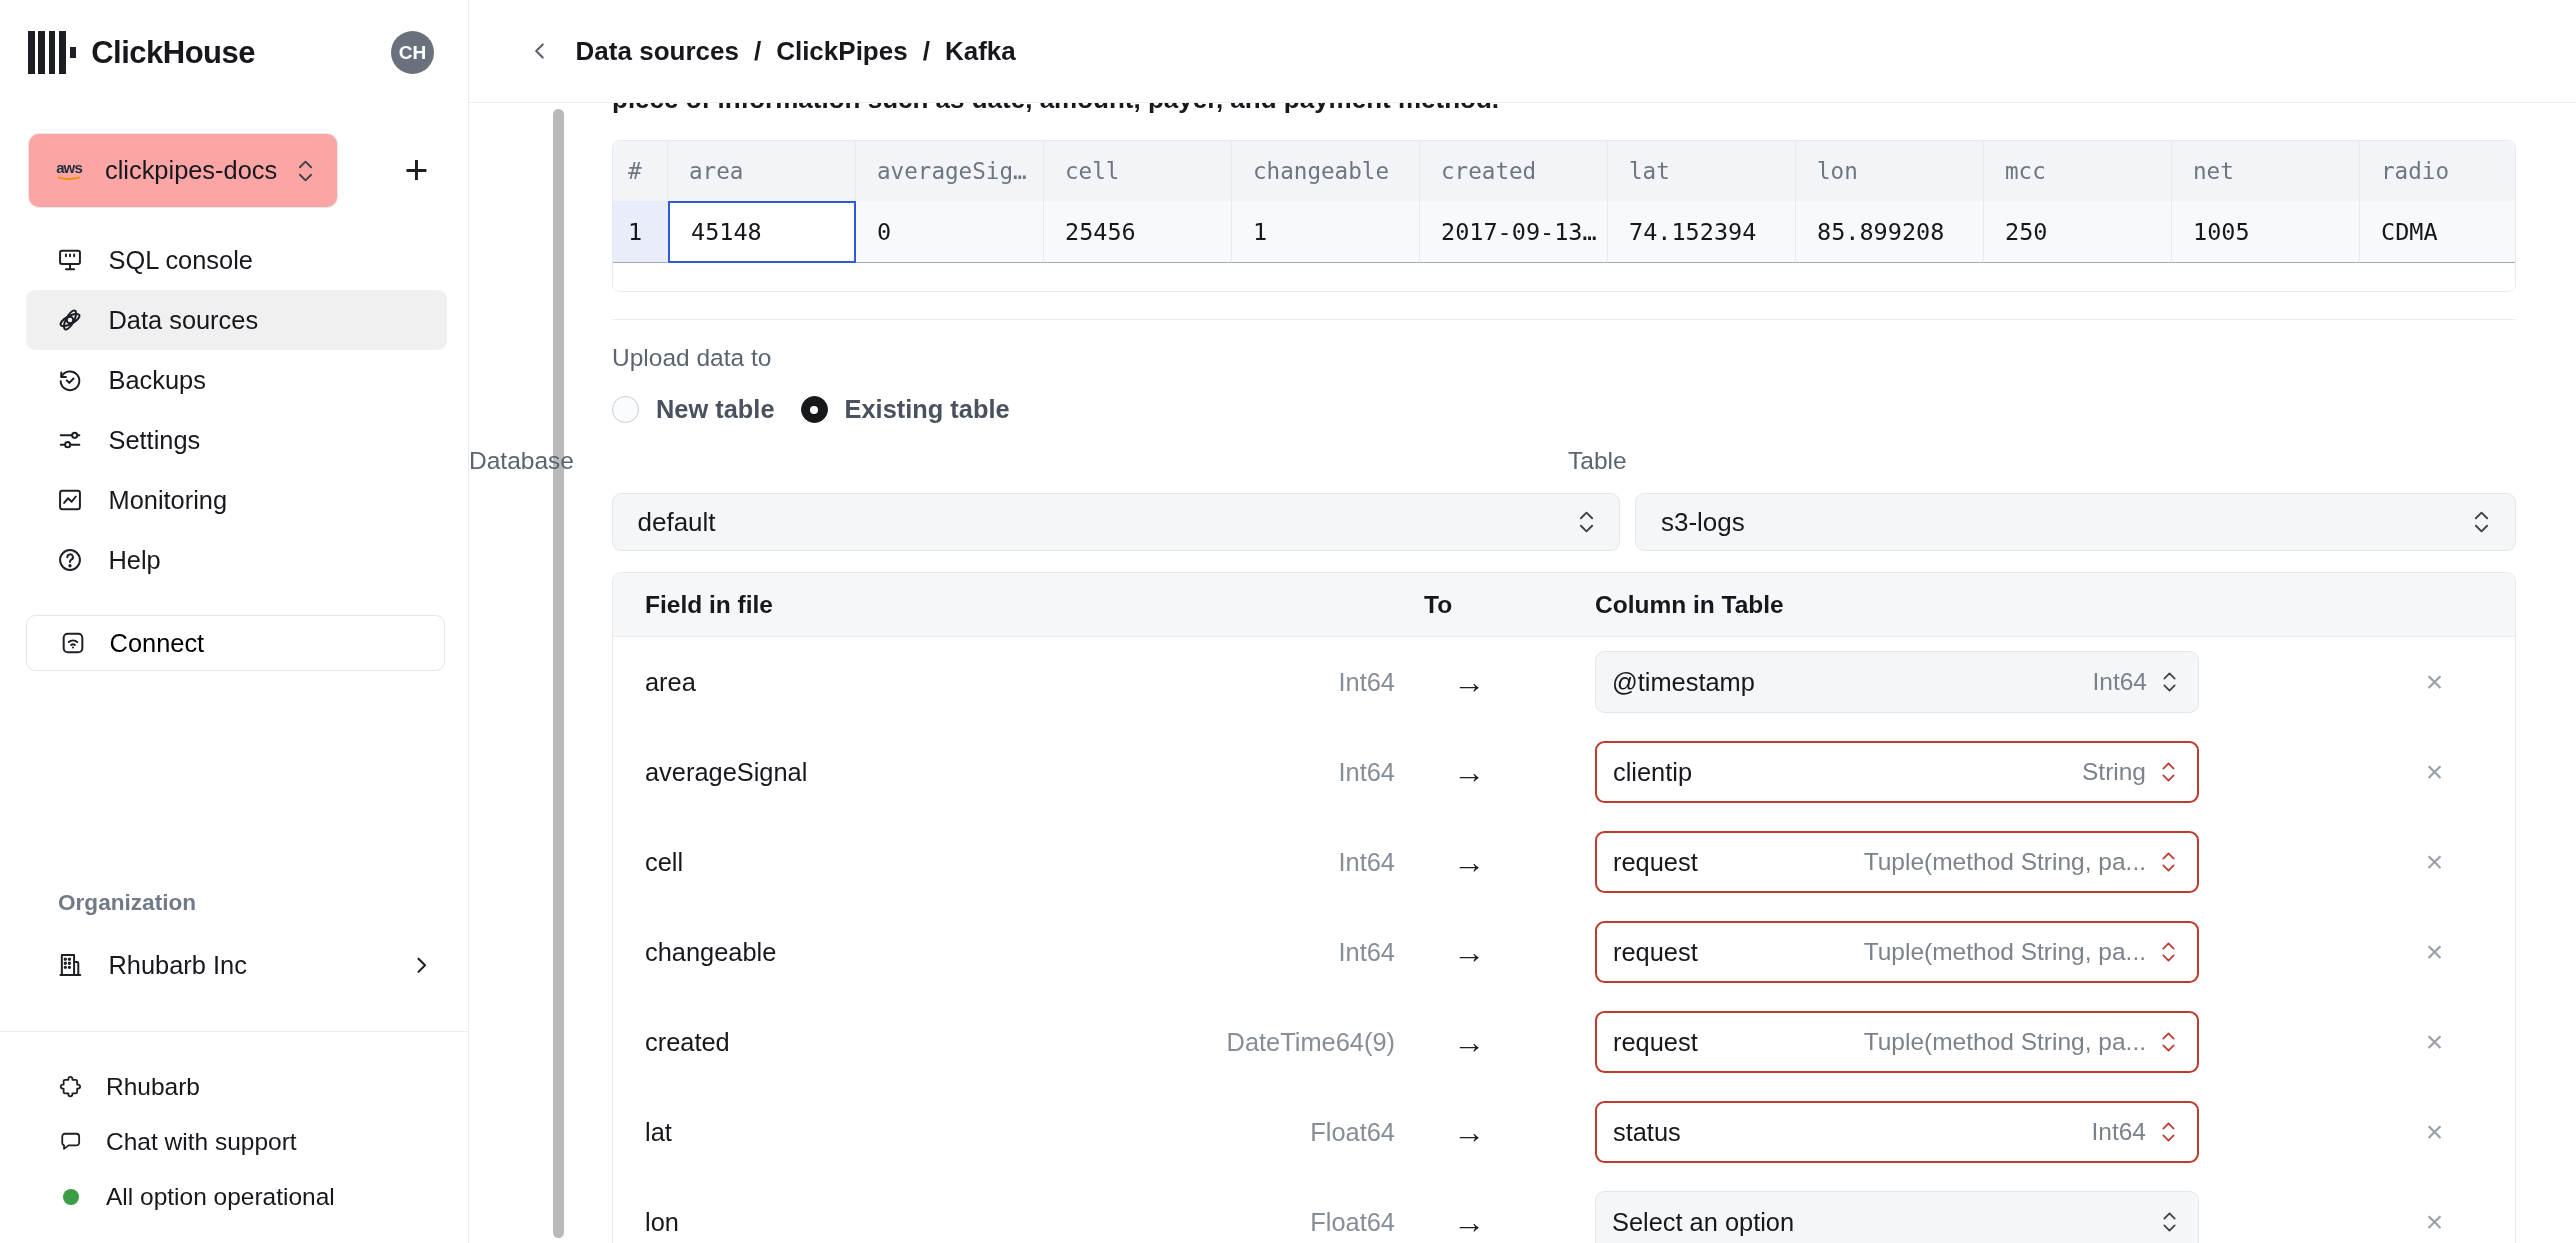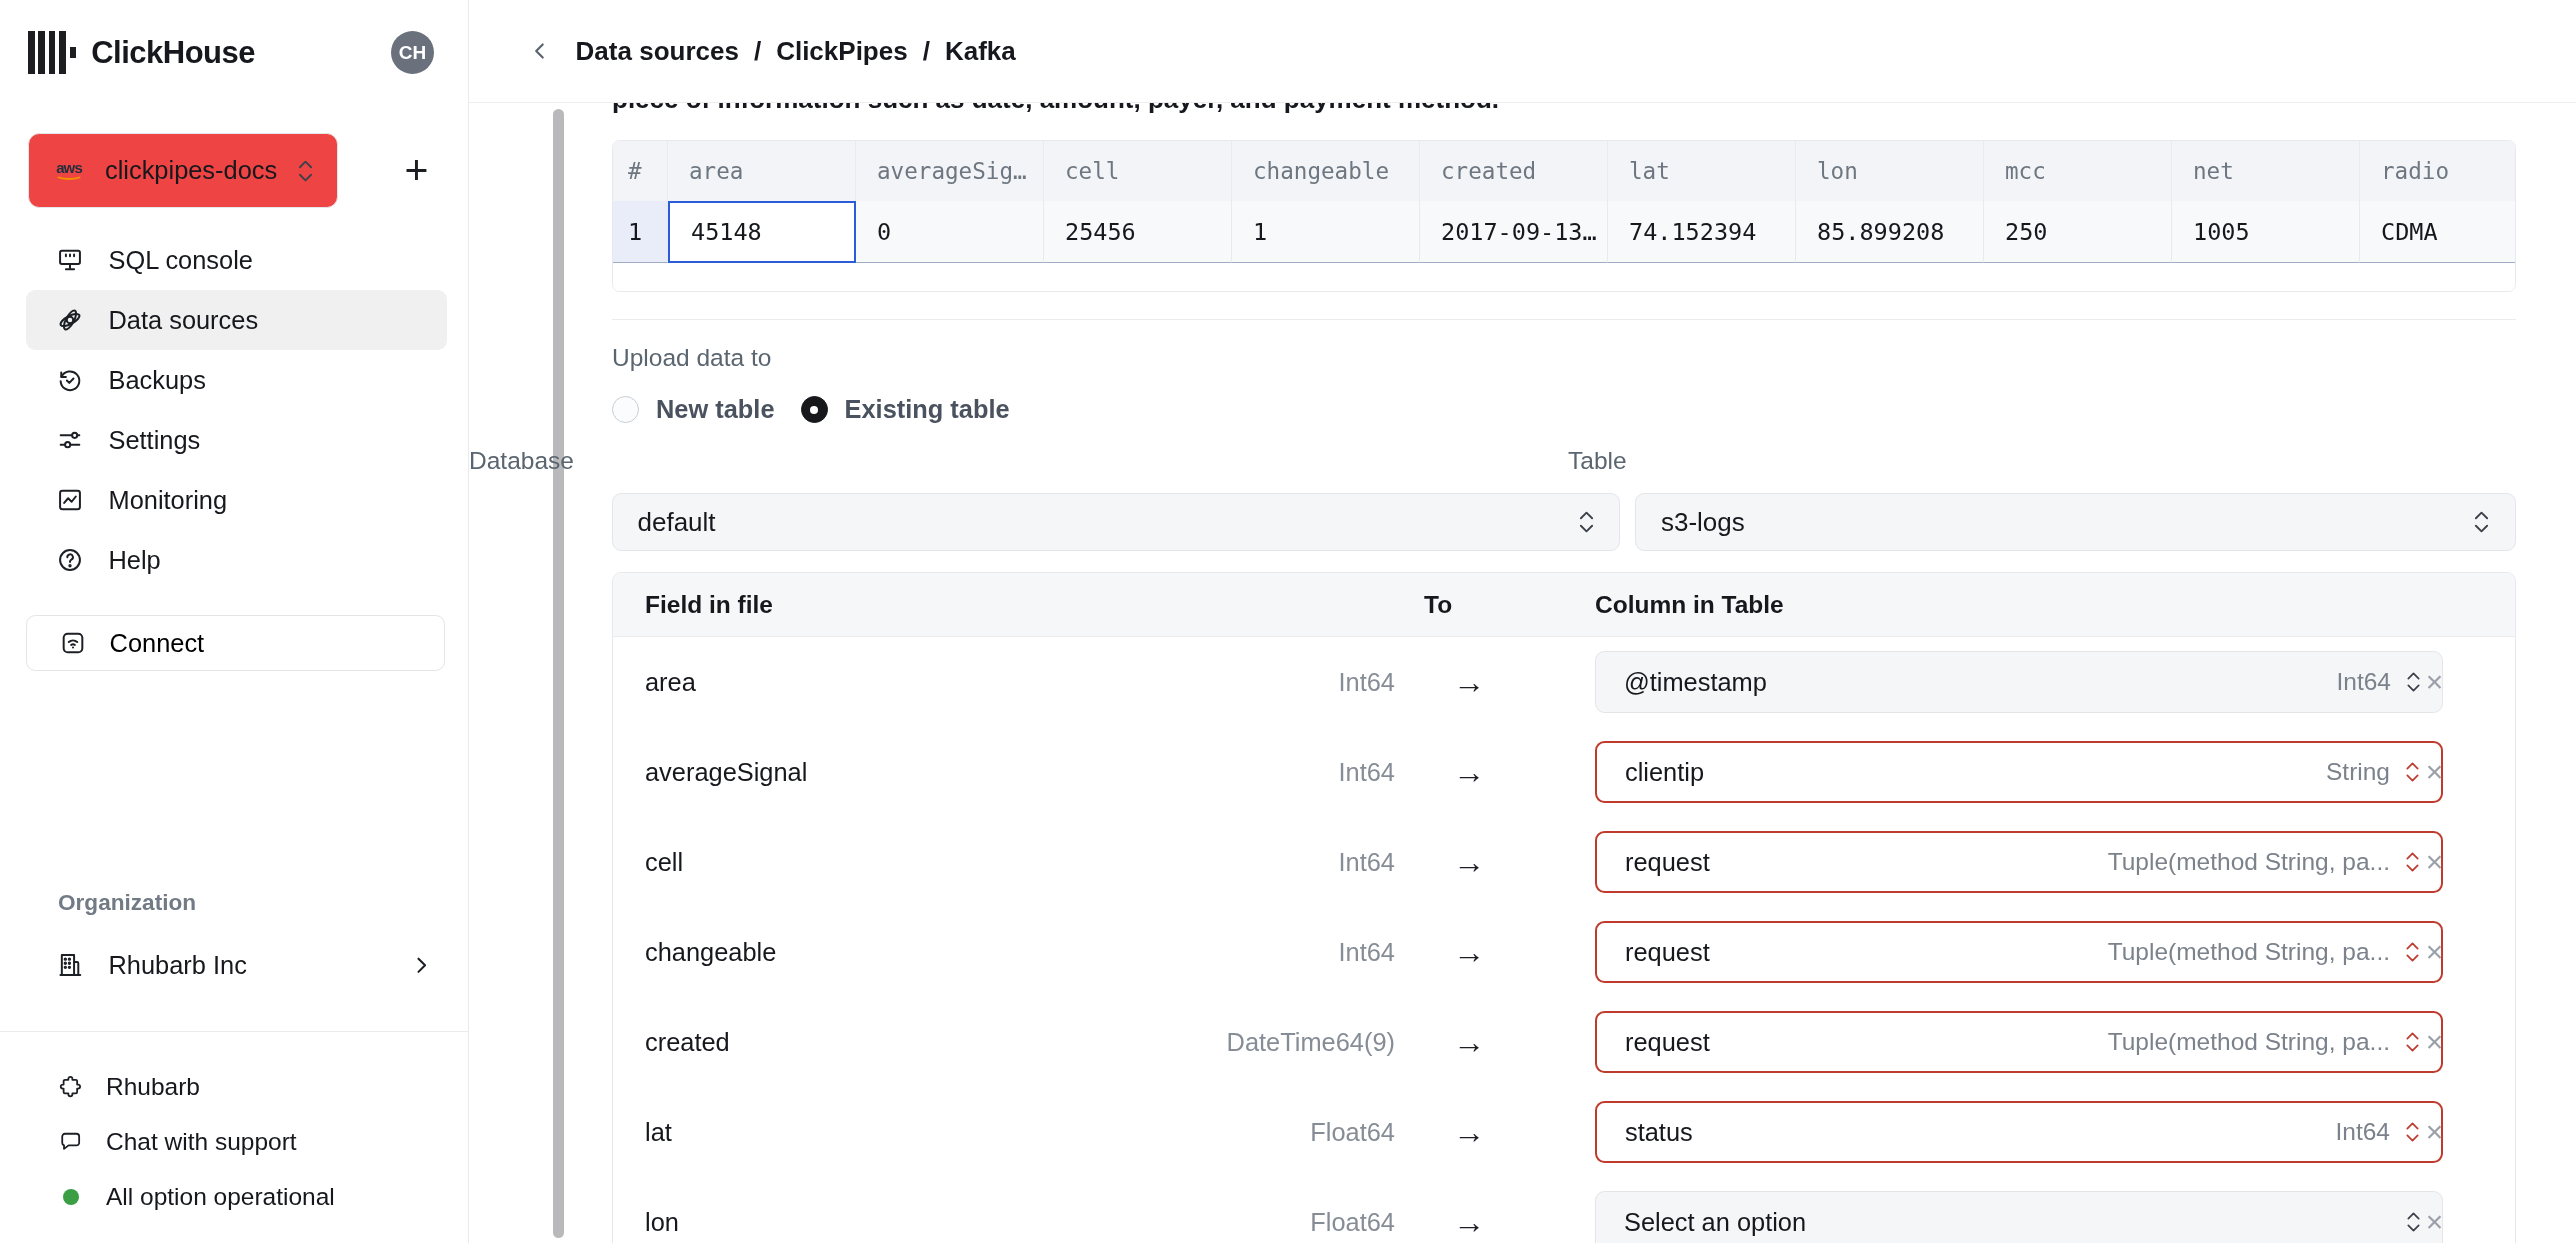--- a/index.html
+++ b/index.html
@@ -15,21 +15,21 @@
   .ch-logo { display:flex; align-items:center; gap:3.8px; height:43px; }
   .ch-logo .bar { width:6.6px; height:43px; background:#1c1e22; }
   .ch-logo .dot { width:6.6px; height:10.3px; background:#1c1e22; }
   .logo-text { font-size:31px; font-weight:700; margin-left:15px; letter-spacing:-0.5px; }
   .avatar { margin-left:auto; width:43px; height:43px; border-radius:50%;
     background:#6a707c; color:#fff; font-weight:700; font-size:19px;
     display:flex; align-items:center; justify-content:center; }
 
   .service-row { position:absolute; left:28px; top:133px; right:34px; height:75px;
     display:flex; align-items:center; }
-  .service-select { width:310px; height:75px; background:#ef4444;
+  .service-select { width:310px; height:75px; background:#fca5a5;
     border:0.9px solid #e4e6e9; border-radius:11.3px; display:flex; align-items:center;
     padding:0 21px; gap:17px; cursor:pointer; }
   .aws { display:flex; flex-direction:column; align-items:center; width:38px; }
   .aws-t { font-size:15px; font-weight:700; color:#232f3e; letter-spacing:-0.9px; line-height:13px; }
   .aws-s { width:28px; height:10.3px; border:2.4px solid transparent;
     border-bottom-color:#f29100; border-radius:50%; margin-top:-3.8px; }
   .service-name { font-size:25.4px; font-weight:500; flex:1; }
   .updown { display:flex; flex-direction:column; align-items:center; }
   .add-btn { margin-left:auto; font-size:41px; font-weight:300; color:#1c1e22;
     background:none; border:none; cursor:pointer; line-height:41px; padding:0 5.6px; }
@@ -121,22 +121,22 @@
   .mh-field { position:absolute; left:32px; }
   .mh-to { position:absolute; left:811px; width:90px; text-align:left; }
   .mh-col { position:absolute; left:982px; }
   .map-row { height:90px; position:relative; }
   .mr-field { position:absolute; left:32px; top:0; height:90px; display:flex;
     align-items:center; font-size:25.4px; color:#16181d; }
   .mr-type { position:absolute; left:527px; width:255px; top:0; height:90px; display:flex;
     align-items:center; justify-content:flex-end; font-size:25.4px; color:#868d96; }
   .mr-arrow { position:absolute; left:811px; width:90px; top:0; height:90px; display:flex;
     align-items:center; justify-content:center; font-size:32px; color:#1c1f24; }
-  .mr-select { position:absolute; left:982px; top:14px; width:848px; height:62px;
-    border-radius:9.4px; display:flex; align-items:center; padding:0 19px 0 28px;
+  .mr-select { position:absolute; left:982px; top:14px; width:604px; height:62px;
+    border-radius:9.4px; display:flex; align-items:center; padding:0 19px 0 16px;
     gap:13px; cursor:pointer;justify-content:center; }
   .mr-select .cval { flex:1; font-size:25.4px; color:#16181d; white-space:nowrap;
     overflow:hidden; text-overflow:ellipsis; }
   .mr-select .ctype { font-size:24.5px; color:#7b828b; white-space:nowrap; }
   .mr-select.normal { background:#f5f6f8; border:0.9px solid #e3e5e9; }
   .mr-select.error { background:#fff; border:2.8px solid #bf3b2e; }
   .mr-select.error .chev path { stroke:#bf3b2e; }
   .mr-remove { position:absolute; left:1795px; top:0; height:90px; width:53px;
     display:flex; align-items:center; justify-content:center; background:none; border:none;
     font-size:30px; font-weight:300; color:#9aa0a8; cursor:pointer; }

